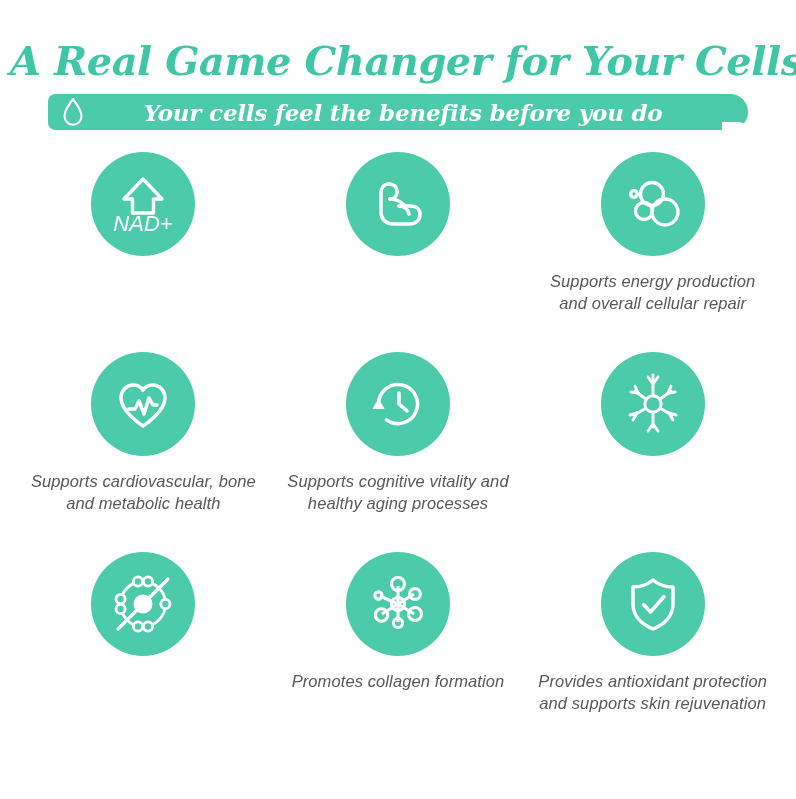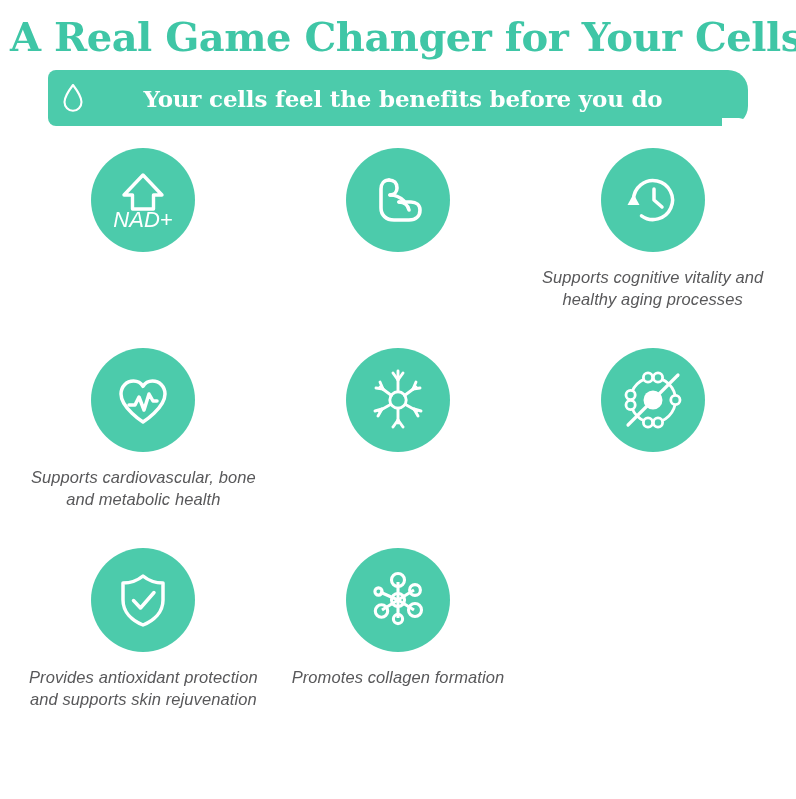--- a/index.html
+++ b/index.html
@@ -15,21 +15,22 @@
   }
   .page {
     position: relative;
     width: 796px;
     height: 799px;
     box-sizing: border-box;
   }
 
   
   .header {
-    padding-top: 16px;
+    padding-top: 40px;
+    font-style: italic;
   }
   .main-title {
     font-family: "DejaVu Serif", serif;
     font-weight: bold;
     font-size: 40px;
     letter-spacing: -0.5px;
     color: #3fc6a6;
     text-align: center;
     line-height: 1.05;
     margin: 0;
@@ -37,21 +38,21 @@
     white-space: nowrap;
   }
   .banner-wrap {
     margin-top: 12px;
     display: flex;
     justify-content: center;
   }
   .banner {
     position: relative;
     width: 700px;
-    height: 56px;
+    height: 36px;
     background: #4ccbab;
     border-radius: 8px 20px 20px 8px;
     display: flex;
     align-items: center;
     box-sizing: border-box;
   }
   .banner::after {
     
     content: "";
     position: absolute;
@@ -165,44 +166,57 @@
           <g fill="none" stroke="#ffffff" stroke-width="3.6" stroke-linecap="round" stroke-linejoin="round">
             <path d="M26 15 C21 15 18 19 18 24 L18 43 C18 50 23 55 31 55 L46 55 C53 55 57 51 57 45 C57 40 53 37 48 37 L36 37"></path>
             <path d="M26 15 C31 15 34 18 34 23 C34 27 31 30 27 30"></path>
             <path d="M27 30 C34 30 38 33 41 36"></path>
             <path d="M36 37 C41 37 45 40 46 45"></path>
           </g>
         </svg>
       </div>
     </div>
 
+    <div class="cell">
+      <div class="icon-circle">
+        <svg viewBox="0 0 70 70" width="70" height="70" aria-hidden="true">
+          <g fill="none" stroke="#ffffff" stroke-width="3.3">
+            <circle cx="34" cy="25" r="11.5"></circle>
+            <circle cx="47" cy="43" r="13"></circle>
+            <circle cx="26" cy="42" r="8.5"></circle>
+            <circle cx="16" cy="25" r="3.4"></circle>
+          </g>
+        </svg>
+      </div>
+      <div class="caption">Supports energy production and overall cellular repair</div>
+    </div>
+
+    <div class="cell">
+      <div class="icon-circle">
+        <svg viewBox="0 0 70 70" width="70" height="70" aria-hidden="true">
+          <g fill="none" stroke="#ffffff" stroke-width="3.5" stroke-linecap="round" stroke-linejoin="round">
+            <path d="M35 57 C35 57 13 43 13 29 C13 21.5 18.5 16 25.5 16 C30 16 33.2 18.3 35 21.3 C36.8 18.3 40 16 44.5 16 C51.5 16 57 21.5 57 29 C57 43 35 57 35 57 Z"></path>
+            <path d="M21 40 L27 40 L31 32 L36 45 L41 29 L45 36 L49 36"></path>
+          </g>
+        </svg>
+      </div>
+      <div class="caption">Supports cardiovascular, bone and metabolic health</div>
+    </div>
 
     <div class="cell">
       <div class="icon-circle">
         <svg viewBox="0 0 70 70" width="70" height="70" aria-hidden="true">
           <g fill="none" stroke="#ffffff" stroke-width="3.5" stroke-linecap="round" stroke-linejoin="round">
             <path d="M15.5 35 A19.5 19.5 0 1 1 23.5 50.8"></path>
             <path d="M36 24 L36 35 L44 42"></path>
           </g>
           <path d="M15.5 29 L21.5 40 L9.5 40 Z" fill="#ffffff"></path>
         </svg>
       </div>
       <div class="caption">Supports cognitive vitality and healthy aging processes</div>
-    </div>
-
-    <div class="cell">
-      <div class="icon-circle">
-        <svg viewBox="0 0 70 70" width="70" height="70" aria-hidden="true">
-          <g fill="none" stroke="#ffffff" stroke-width="3.5" stroke-linecap="round" stroke-linejoin="round">
-            <path d="M35 57 C35 57 13 43 13 29 C13 21.5 18.5 16 25.5 16 C30 16 33.2 18.3 35 21.3 C36.8 18.3 40 16 44.5 16 C51.5 16 57 21.5 57 29 C57 43 35 57 35 57 Z"></path>
-            <path d="M21 40 L27 40 L31 32 L36 45 L41 29 L45 36 L49 36"></path>
-          </g>
-        </svg>
-      </div>
-      <div class="caption">Supports cardiovascular, bone and metabolic health</div>
     </div>
 
     <div class="cell">
       <div class="icon-circle">
         <svg viewBox="0 0 70 70" width="70" height="70" aria-hidden="true">
           <g fill="none" stroke="#ffffff" stroke-width="2.9" stroke-linecap="round" stroke-linejoin="round">
             <circle cx="35" cy="35" r="8.2"></circle>
 
             <path d="M35 26.8 L35 12"></path>
             <path d="M35 15 L30 8"></path>
@@ -243,32 +257,20 @@
             <circle cx="40" cy="12.5" r="4.6" fill="#4ccbab"></circle>
             <circle cx="12.6" cy="30" r="4.6" fill="#4ccbab"></circle>
             <circle cx="12.6" cy="40" r="4.6" fill="#4ccbab"></circle>
             <circle cx="30" cy="57.5" r="4.6" fill="#4ccbab"></circle>
             <circle cx="40" cy="57.5" r="4.6" fill="#4ccbab"></circle>
             <circle cx="57.4" cy="35" r="4.6" fill="#4ccbab"></circle>
           </g>
           <line x1="10" y1="60" x2="60" y2="10" stroke="#ffffff" stroke-width="3.2" stroke-linecap="round"></line>
         </svg>
       </div>
-    </div>
-
-    <div class="cell">
-      <div class="icon-circle">
-        <svg viewBox="0 0 70 70" width="70" height="70" aria-hidden="true">
-          <g fill="none" stroke="#ffffff" stroke-width="3.5" stroke-linecap="round" stroke-linejoin="round">
-            <path d="M35 11 C41 16 48.5 18 55 18 L55 35 C55 47 46 55.5 35 60 C24 55.5 15 47 15 35 L15 18 C21.5 18 29 16 35 11 Z"></path>
-            <path d="M25.5 35.5 L32.5 43 L46 27.5"></path>
-          </g>
-        </svg>
-      </div>
-      <div class="caption">Provides antioxidant protection and supports skin rejuvenation</div>
     </div>
 
     <div class="cell">
       <div class="icon-circle">
         <svg viewBox="0 0 70 70" width="70" height="70" aria-hidden="true">
           <g stroke="#ffffff" stroke-width="3.1" fill="none">
             <line x1="35" y1="35" x2="35" y2="17"></line>
             <line x1="35" y1="35" x2="51" y2="25"></line>
             <line x1="35" y1="35" x2="51" y2="45"></line>
             <line x1="35" y1="35" x2="35" y2="53"></line>
@@ -280,14 +282,26 @@
             <circle cx="52" cy="45" r="6.5"></circle>
             <circle cx="35" cy="54" r="4.6"></circle>
             <circle cx="18.5" cy="46" r="6.2"></circle>
             <circle cx="15.5" cy="26.5" r="3.6"></circle>
           </g>
         </svg>
       </div>
       <div class="caption">Promotes collagen formation</div>
     </div>
 
+    <div class="cell">
+      <div class="icon-circle">
+        <svg viewBox="0 0 70 70" width="70" height="70" aria-hidden="true">
+          <g fill="none" stroke="#ffffff" stroke-width="3.5" stroke-linecap="round" stroke-linejoin="round">
+            <path d="M35 11 C41 16 48.5 18 55 18 L55 35 C55 47 46 55.5 35 60 C24 55.5 15 47 15 35 L15 18 C21.5 18 29 16 35 11 Z"></path>
+            <path d="M25.5 35.5 L32.5 43 L46 27.5"></path>
+          </g>
+        </svg>
+      </div>
+      <div class="caption">Provides antioxidant protection and supports skin rejuvenation</div>
+    </div>
+
   </div>
 </div>
 
 </body></html>

